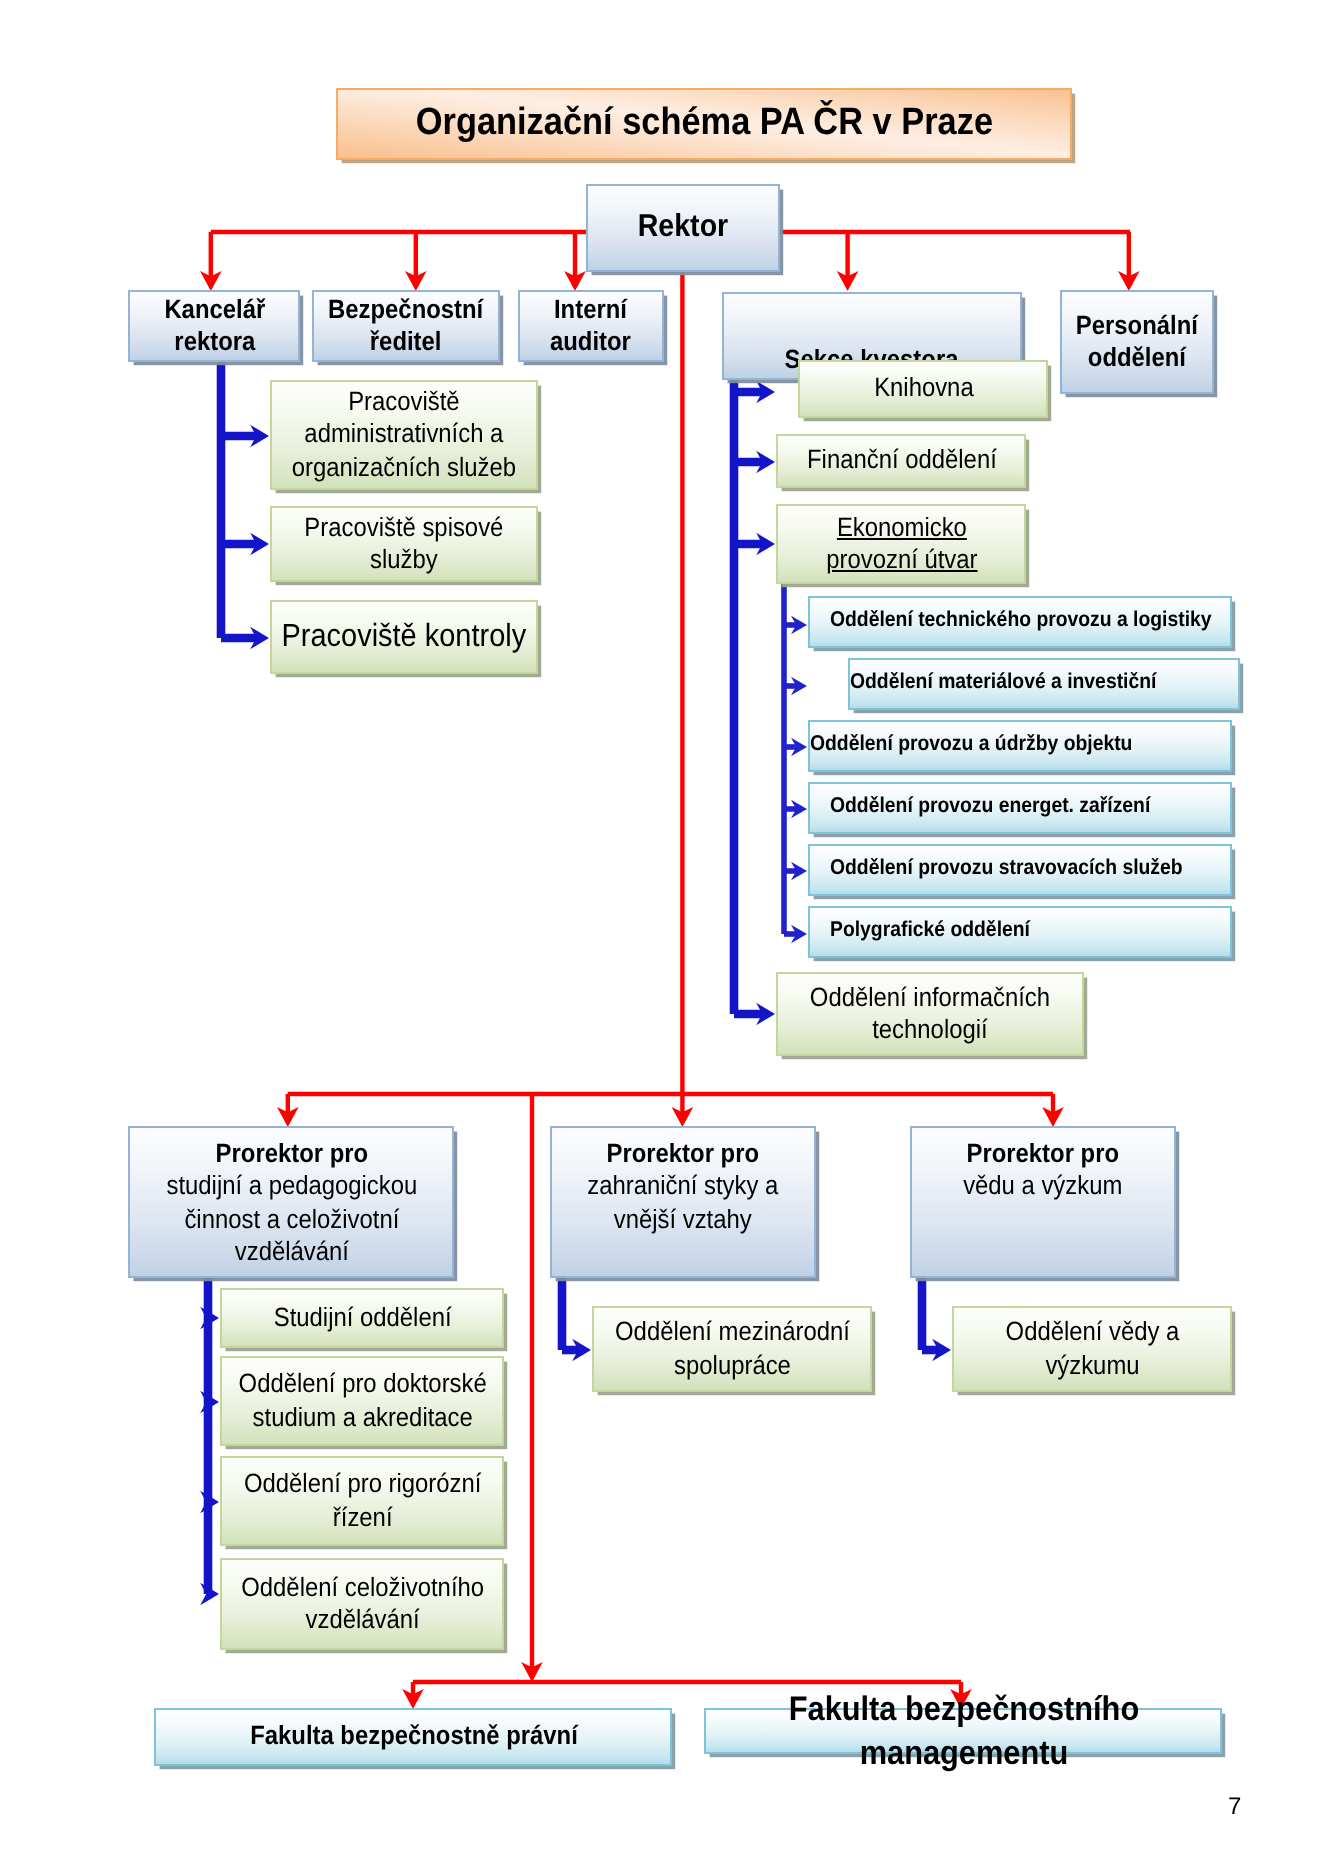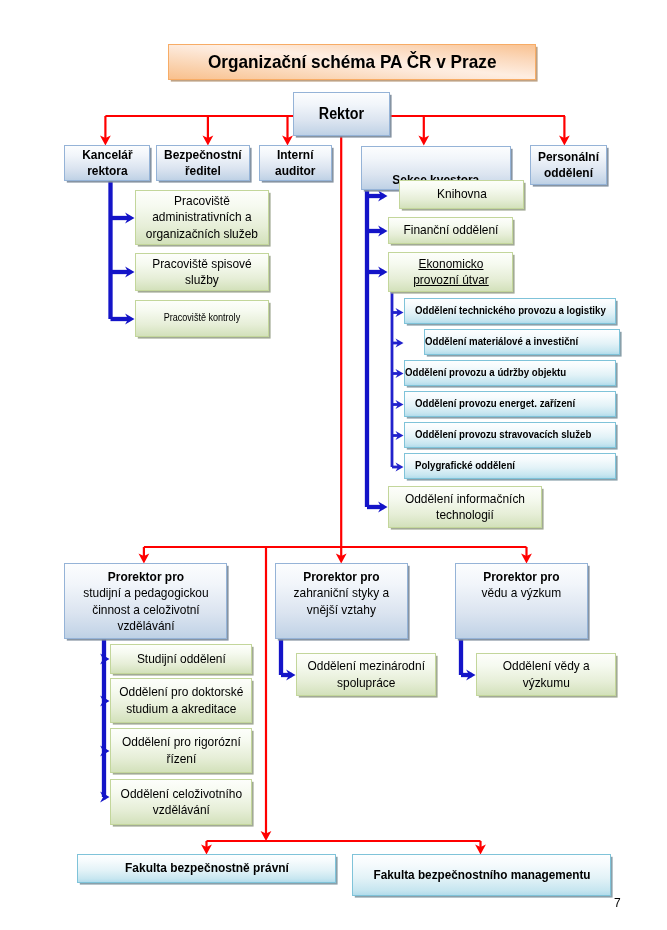--- a/index.html
+++ b/index.html
@@ -152,31 +152,31 @@
   </div>
   <div class="node blue" style="left:156px;top:145px;width:94px;height:36px;font-size:13.2px;">
     <span class="t">Bezpečnostní<br>ředitel</span>
   </div>
   <div class="node blue" style="left:259px;top:145px;width:73px;height:36px;font-size:13.2px;">
     <span class="t">Interní<br>auditor</span>
   </div>
   <div class="node blue" style="left:361px;top:145.5px;width:150px;height:44px;font-size:13.2px;align-items:flex-end;">
     <span class="t">Sekce kvestora</span>
   </div>
-  <div class="node blue" style="left:530px;top:145px;width:77px;height:40px;font-size:13.2px;">
+  <div class="node blue" style="left:530px;top:145px;width:77px;height:52px;font-size:13.2px;">
     <span class="t">Personální<br>oddělení</span>
   </div>
 
   <div class="node green" style="left:135px;top:190px;width:134px;height:55px;font-size:13.2px;">
     <span class="t">Pracoviště<br>administrativních a<br>organizačních služeb</span>
   </div>
   <div class="node green" style="left:135px;top:253px;width:134px;height:38px;font-size:13.2px;">
     <span class="t">Pracoviště spisové<br>služby</span>
   </div>
-  <div class="node green" style="left:135px;top:300px;width:134px;height:37px;font-size:10px;">
+  <div class="node green" style="left:135px;top:300px;width:134px;height:37px;font-size:16px;">
     <span class="t">Pracoviště kontroly</span>
   </div>
 
   <div class="node green" style="left:388px;top:180px;width:125px;height:29px;font-size:13.2px;margin-left:11px;">
     <span class="t">Knihovna</span>
   </div>
   <div class="node green" style="left:388px;top:217px;width:125px;height:27px;font-size:13.2px;">
     <span class="t">Finanční oddělení</span>
   </div>
   <div class="node green" style="left:388px;top:252px;width:125px;height:40px;font-size:13.2px;text-decoration:underline;">
@@ -231,18 +231,18 @@
   <div class="node green" style="left:296px;top:653px;width:140px;height:43px;font-size:13.2px;">
     <span class="t">Oddělení mezinárodní<br>spolupráce</span>
   </div>
   <div class="node green" style="left:476px;top:653px;width:140px;height:43px;font-size:13.2px;">
     <span class="t">Oddělení vědy a<br>výzkumu</span>
   </div>
 
   <div class="node cyan" style="left:77px;top:854px;width:259px;height:29px;font-size:13.2px;">
     <span class="t">Fakulta bezpečnostně právní</span>
   </div>
-  <div class="node cyan" style="left:352px;top:854px;width:259px;height:42px;font-size:13px;">
+  <div class="node cyan" style="left:352px;top:854px;width:259px;height:23px;font-size:17px;">
     <span class="t">Fakulta bezpečnostního managementu</span>
   </div>
 
   <div class="pageno" style="left:614px;top:896px;">7</div>
 </div>
 
 </body></html>

